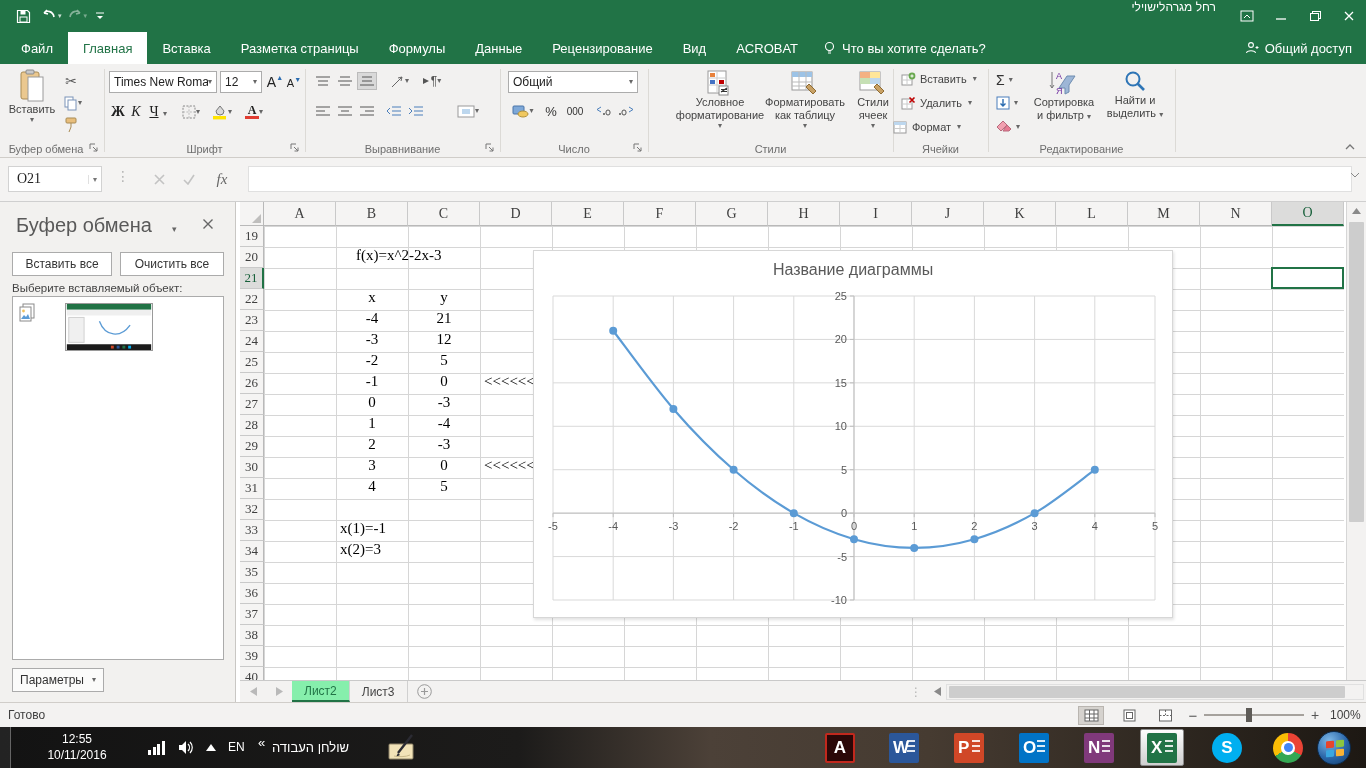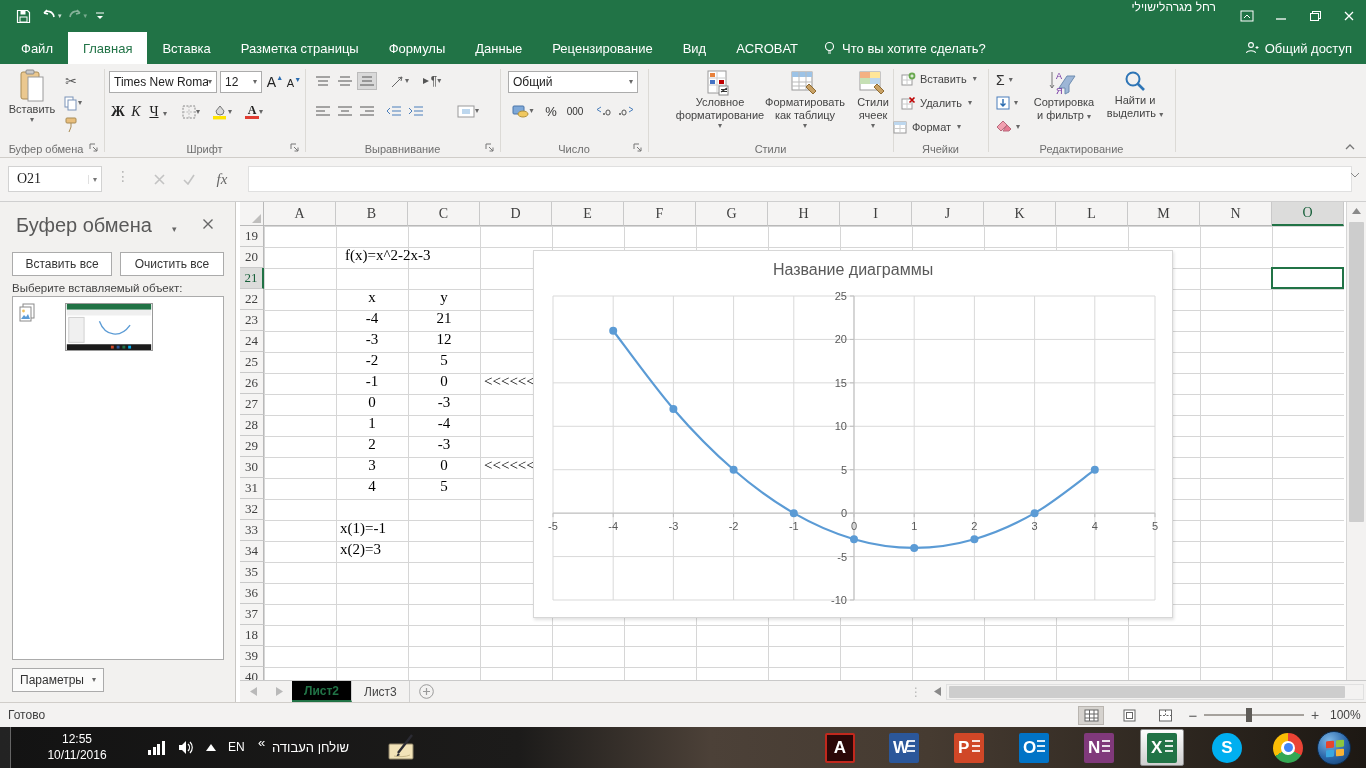--- a/index.html
+++ b/index.html
@@ -54,21 +54,21 @@
   #gridbg{position:absolute;left:24px;top:24px;width:1080px;height:454px;background-image:linear-gradient(to right,#D6D6D6 1px,transparent 1px),linear-gradient(to bottom,#D6D6D6 1px,transparent 1px);background-size:72px 21px}
   .cell{position:absolute;height:21px;line-height:21px;font:15px "Liberation Serif",serif;color:#000;white-space:nowrap}
   #activecell{position:absolute;border:2px solid #217346;background:#fff;z-index:2}
   
   #chart{position:absolute;left:533px;top:250px;width:640px;height:368px;background:#fff;border:1px solid #D7D7D7;box-shadow:1px 2px 3px rgba(0,0,0,.12);z-index:5}
   #charttitle{position:absolute;top:10px;left:0;right:0;text-align:center;font-size:16px;color:#595959}
   
   #vscroll{position:absolute;left:1346px;top:202px;width:20px;height:478px;background:#F3F2F1;border-left:1px solid #D6D6D6;z-index:4}
   #tabsbar{position:absolute;left:240px;top:680px;width:1126px;height:22px;background:#F3F2F1;border-top:1px solid #C9C9C9;display:flex;align-items:stretch}
   .sheettab{padding:0 12px;display:flex;align-items:center;font-size:12px;color:#444;border-right:1px solid #D0D0D0}
-  .sheettab.active{background:#000000;color:#217346;font-weight:bold;border-bottom:2px solid #217346}
+  .sheettab.active{background:#86efac;color:#217346;font-weight:normal;border-bottom:2px solid #217346}
   #statusbar{position:absolute;left:0;top:702px;width:1366px;height:25px;background:#F3F2F1;border-top:1px solid #D0CDC9;font-size:12px;color:#3f3f3f}
   .viewbtn{position:absolute;top:3px;width:26px;height:19px;display:flex;align-items:center;justify-content:center}
   
   #taskbar{position:absolute;left:0;top:727px;width:1366px;height:41px;background:linear-gradient(90deg,#131313 0%,#1c1b1a 38%,#4c4138 52%,#463b31 68%,#2e2720 86%,#1d1813 100%);color:#fff;z-index:9}
   #clock{position:absolute;left:22px;top:4px;width:110px;text-align:center;font-size:12px;line-height:16px;color:#fff}
   .tbapp{position:absolute;top:2px;width:44px;height:37px;display:flex;align-items:center;justify-content:center}
   .officeic{width:30px;height:30px;border-radius:2px;color:#fff;font-weight:bold;font-size:17px;display:flex;align-items:center;justify-content:center;position:relative}
   .officeic i{position:absolute;right:4px;top:7px;width:8px;height:2px;background:#fff;box-shadow:0 5px 0 #fff,0 10px 0 #fff;opacity:.85}
 </style>
 </head>
@@ -577,26 +577,26 @@
       <div class="rh">28</div>
       <div class="rh">29</div>
       <div class="rh">30</div>
       <div class="rh">31</div>
       <div class="rh">32</div>
       <div class="rh">33</div>
       <div class="rh">34</div>
       <div class="rh">35</div>
       <div class="rh">36</div>
       <div class="rh">37</div>
-      <div class="rh">18</div>
+      <div class="rh">38</div>
       <div class="rh">39</div>
       <div class="rh">40</div>
     </div>
   <div id="cellslayer" class="abs" style="left:0;top:0">
-      <div class="cell" style="left: 96px; top: 45px; padding-left: 9px;">f(x)=x^2-2x-3</div>
+      <div class="cell" style="left: 96px; top: 45px; padding-left: 20px;">f(x)=x^2-2x-3</div>
       <div class="cell" style="left: 96px; top: 87px; width: 72px; text-align: center;">x</div>
       <div class="cell" style="left: 168px; top: 87px; width: 72px; text-align: center;">y</div>
       <div class="cell" style="left: 96px; top: 108px; width: 72px; text-align: center;">-4</div>
       <div class="cell" style="left: 168px; top: 108px; width: 72px; text-align: center;">21</div>
       <div class="cell" style="left: 96px; top: 129px; width: 72px; text-align: center;">-3</div>
       <div class="cell" style="left: 168px; top: 129px; width: 72px; text-align: center;">12</div>
       <div class="cell" style="left: 96px; top: 150px; width: 72px; text-align: center;">-2</div>
       <div class="cell" style="left: 168px; top: 150px; width: 72px; text-align: center;">5</div>
       <div class="cell" style="left: 96px; top: 171px; width: 72px; text-align: center;">-1</div>
       <div class="cell" style="left: 168px; top: 171px; width: 72px; text-align: center;">0</div>

